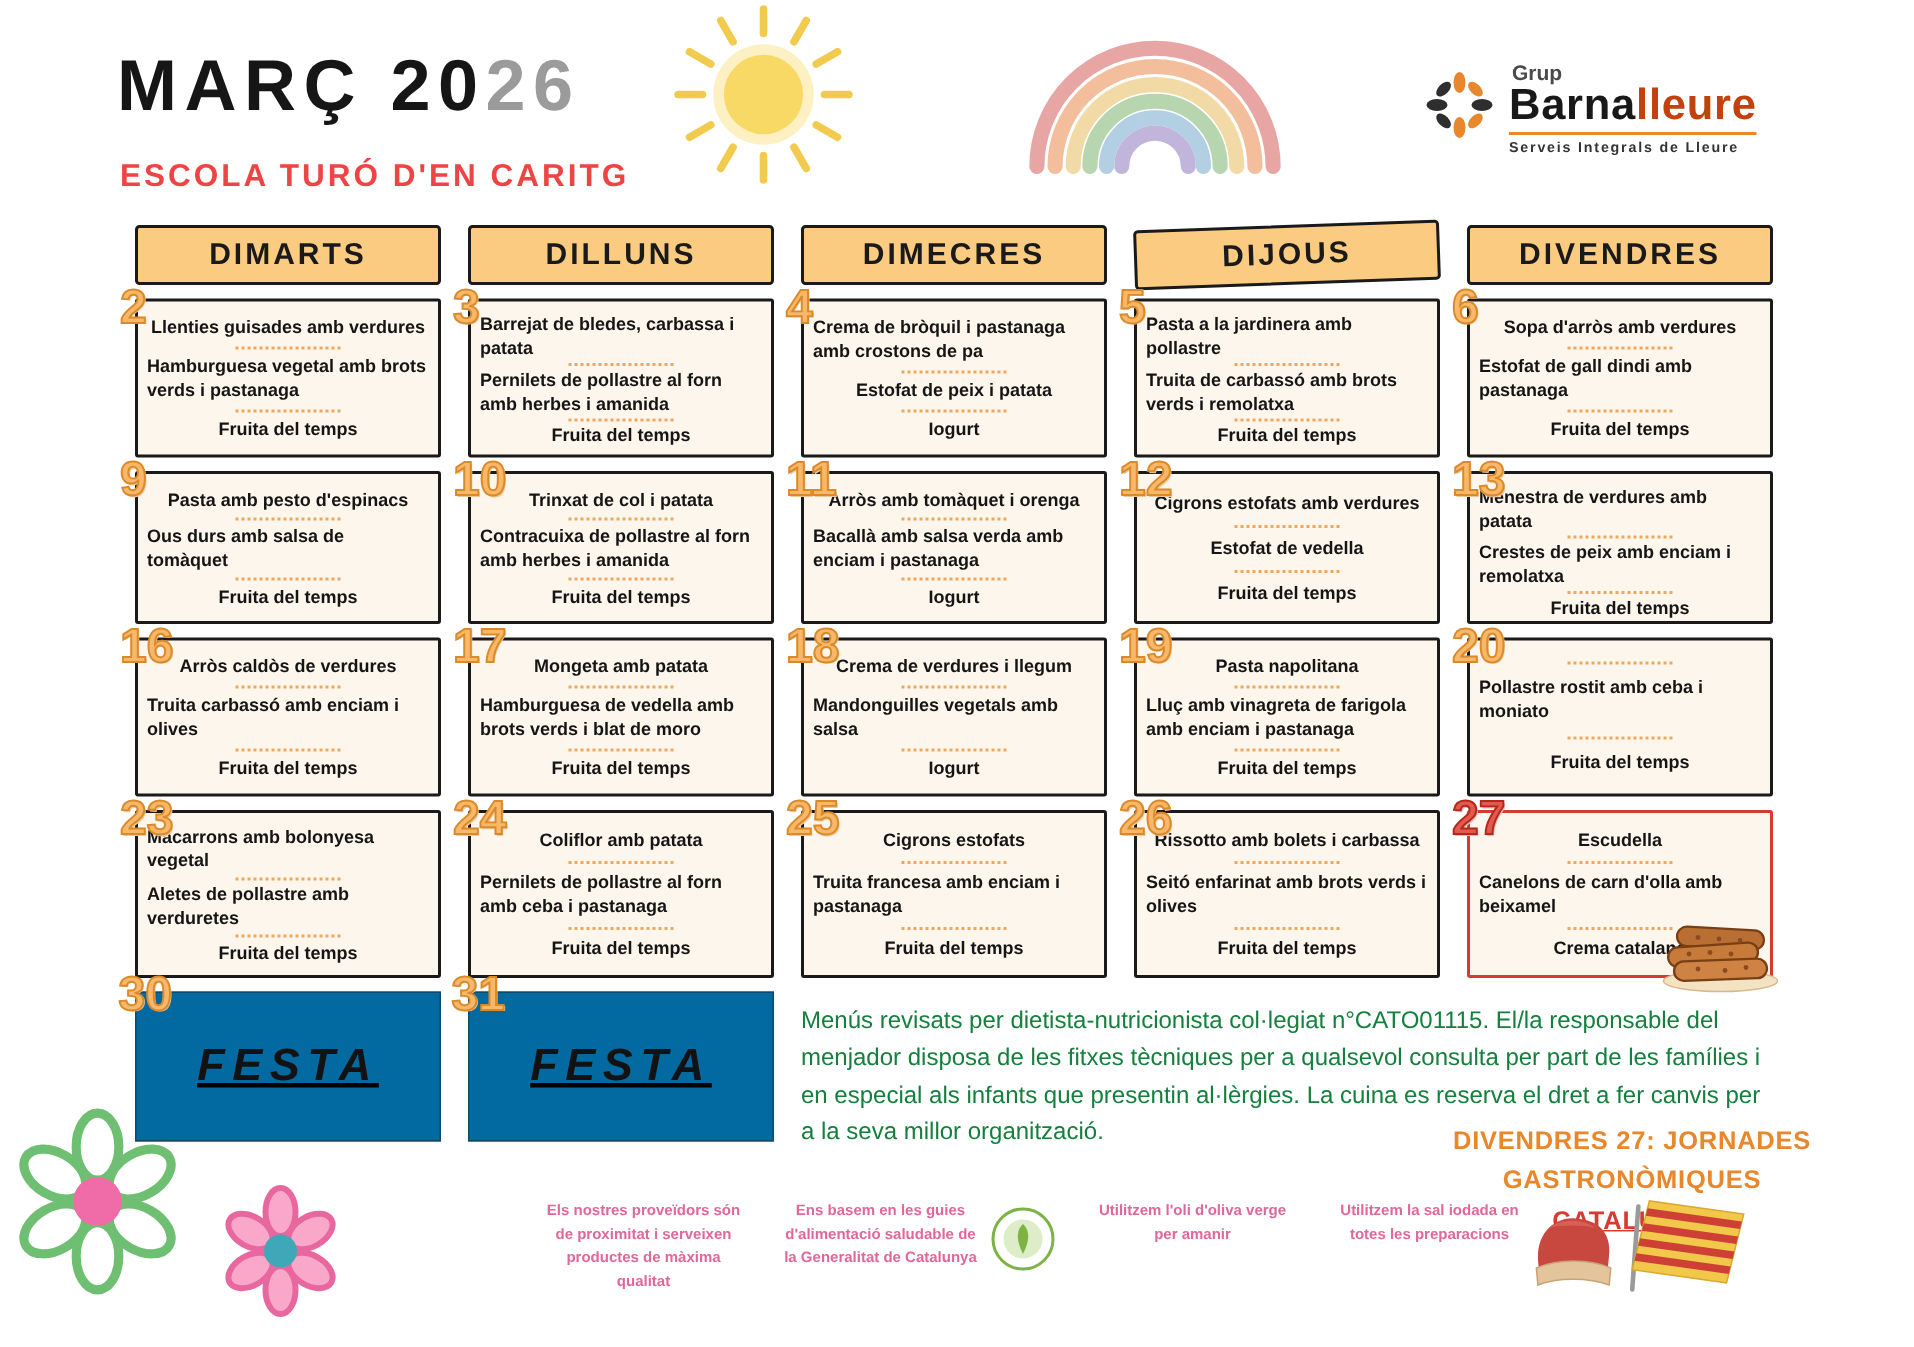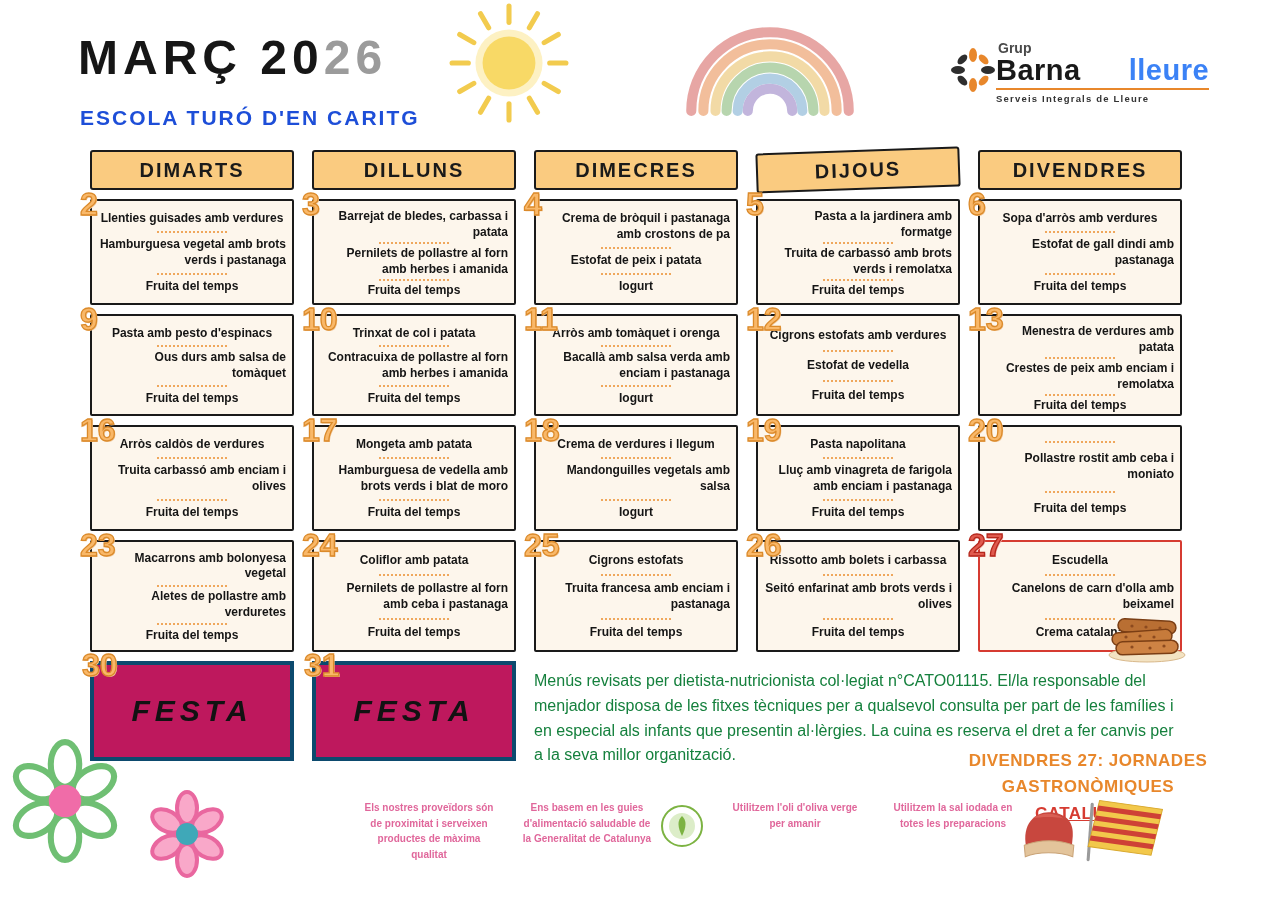--- a/index.html
+++ b/index.html
@@ -3,29 +3,29 @@
 <meta charset="utf-8">
 <style>
   * { box-sizing: border-box; margin: 0; padding: 0; }
   html,body { width: 1276px; height: 898px; }
   body { font-family: "Liberation Sans", sans-serif; background: #ffffff; }
   .page { position: relative; width: 1252px; height: 898px; background: #fff; overflow: hidden; padding-left: 28px; }
 
   
   .title { position: absolute; left: 78px; top: 30px; font-size: 48px; font-weight: 800; letter-spacing: 5px; color: #161616; }
   .title .accent { color: #9b9b9b; }
-  .school { position: absolute; left: 80px; top: 106px; font-size: 21px; font-weight: 700; letter-spacing: 2px; color: #1d4ed8; }
+  .school { position: absolute; left: 80px; top: 106px; font-size: 21px; font-weight: 700; letter-spacing: 2px; color: #ef4444; }
 
   .sun { position: absolute; left: 448px; top: 2px; }
   .rainbow { position: absolute; left: 684px; top: 12px; }
 
-  .logo { position: absolute; left: 950px; top: 40px; display: flex; align-items: center; }
+  .logo { position: absolute; left: 950px; top: 40px; display: flex; gap: 10px; align-items: center; }
   .logo-grup { font-size: 14px; font-weight: 700; color: #4a4a4a; margin-left: 2px; }
   .logo-brand { font-size: 29px; font-weight: 800; color: #191919; line-height: 1; letter-spacing: .5px; }
-  .logo-brand .orange { color: #3b82f6; margin-left: 48px; }
+  .logo-brand .orange { color: #c2410c; }
   .logo-tagline { font-size: 9.5px; font-weight: 700; letter-spacing: 1.2px; color: #333; border-top: 2px solid #E8872B; padding-top: 3px; margin-top: 3px; }
 
   
   .grid { position: absolute; left: 90px; top: 150px; width: 1092px;
           display: grid; grid-template-columns: repeat(5, 1fr);
           grid-template-rows: 40px 106px 102px 106px 112px 100px; gap: 9px 18px; }
 
   .weekday-header { background: #FACB80; border: 2px solid #1a1a1a; border-radius: 3px;
           display: flex; align-items: center; justify-content: center;
           font-size: 20px; font-weight: 800; letter-spacing: 2px; color: #1a1a1a; }
@@ -33,25 +33,25 @@
 
   .day-cell { position: relative; background: #FDF6EC; border: 2px solid #1a1a1a; border-radius: 2px;
           display: flex; flex-direction: column; align-items: center; justify-content: space-evenly;
           padding: 8px 6px 6px; gap: 2px; }
   .day-cell.special { border-color: #D63B31; }
 
   .day-num { position: absolute; left: -12px; top: -15px; font-size: 32px; font-weight: 800;
           color: #F9B869; -webkit-text-stroke: 1.3px #DB8A2A; text-shadow: 1px 1px 0 #f0c79a; z-index: 2; }
   .day-num.red { color: #E05A4E; -webkit-text-stroke: 1.3px #B5271C; text-shadow: 1px 1px 0 #f0b3ad; }
 
-  .menu-item { font-size: 12px; line-height: 1.3; text-align: right; color: #151515; font-weight: 700; }
+  .menu-item { font-size: 12px; line-height: 1.3; text-align: left; color: #151515; font-weight: 700; }
   .sep { width: 70px; border-top: 2px dotted #EFA75C; }
 
-  .festa-cell { position: relative; background: #be185d; border: 4px solid #0c4a6e;
-          display: flex; align-items: center; justify-content: center; }
+  .festa-cell { position: relative; background: #0369a1; border: 1px solid #0c4a6e;
+          display: flex; align-items: center; justify-content: center; text-decoration: underline; }
   .festa-label { font-size: 30px; font-weight: 800; font-style: italic; letter-spacing: 5px; color: #121212; }
   .festa-cell .day-num { top: -18px; }
 
   .note-cell { grid-column: 3 / 6; grid-row: 6; font-size: 16px; line-height: 1.55;
           color: #15803d; padding-top: 8px; }
 
   .food { position: absolute; right: -8px; bottom: -18px; z-index: 3; }
 
   
   .jornades { position: absolute; right: 38px; top: 748px; width: 252px; text-align: center;
@@ -156,21 +156,21 @@
       <div class="day-cell">
         <span class="day-num">4</span>
         <div class="menu-item">Crema de bròquil i pastanaga amb crostons de pa</div>
         <div class="sep"></div>
         <div class="menu-item">Estofat de peix i patata</div>
         <div class="sep"></div>
         <div class="menu-item">Iogurt</div>
       </div>
       <div class="day-cell">
         <span class="day-num">5</span>
-        <div class="menu-item">Pasta a la jardinera amb formatge</div>
+        <div class="menu-item">Pasta a la jardinera amb pollastre</div>
         <div class="sep"></div>
         <div class="menu-item">Truita de carbassó amb brots verds i remolatxa</div>
         <div class="sep"></div>
         <div class="menu-item">Fruita del temps</div>
       </div>
       <div class="day-cell">
         <span class="day-num">6</span>
         <div class="menu-item">Sopa d'arròs amb verdures</div>
         <div class="sep"></div>
         <div class="menu-item">Estofat de gall dindi amb pastanaga</div>

